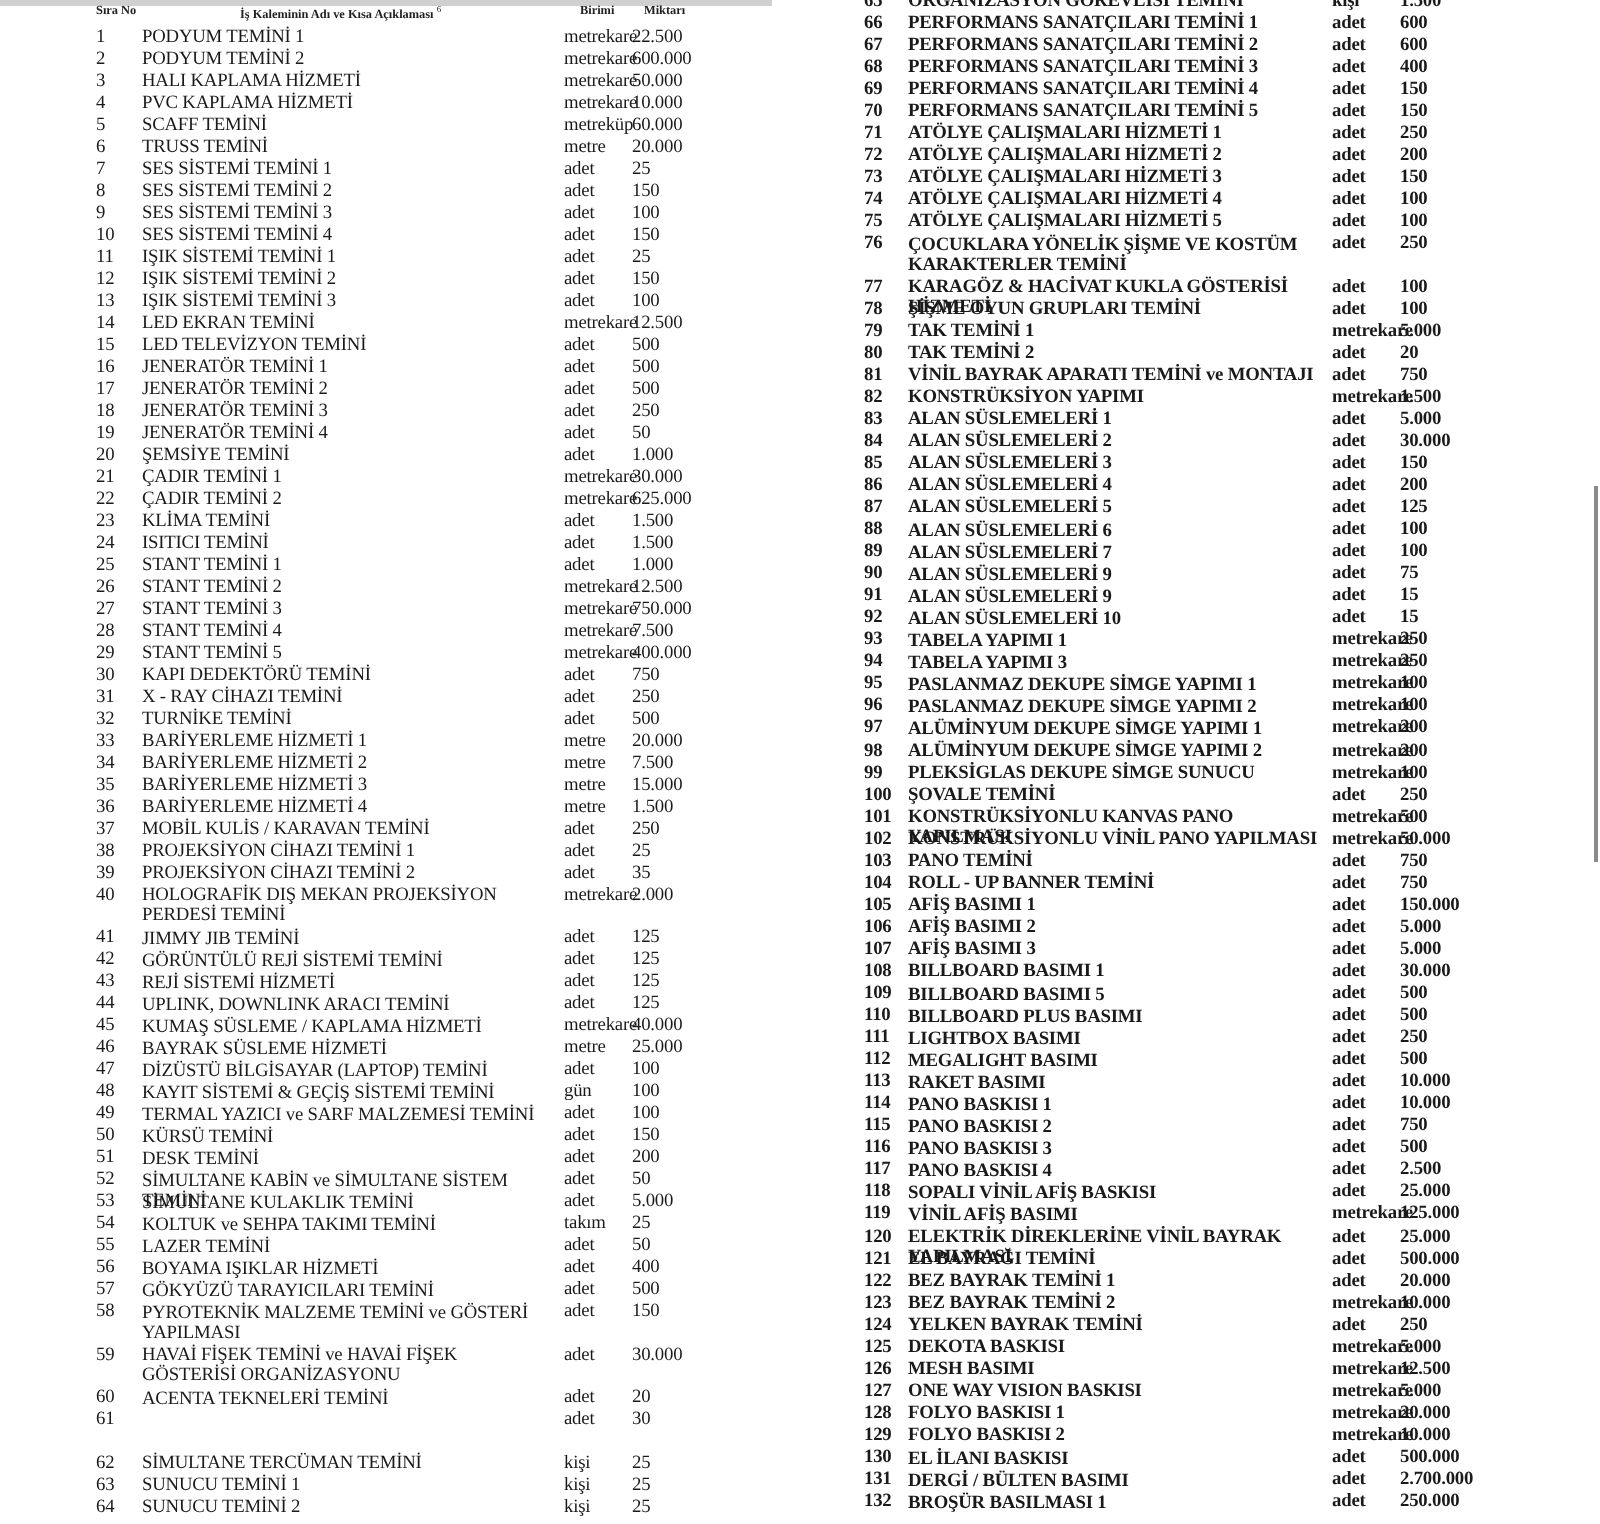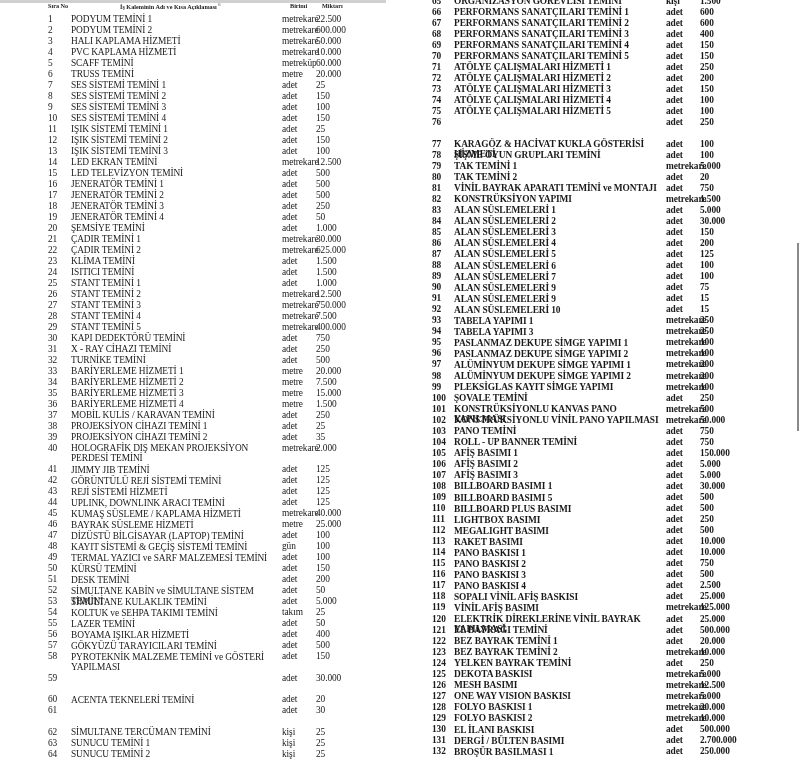--- a/index.html
+++ b/index.html
@@ -386,20 +386,21 @@
         <span class="qty">500</span>
       </div>
       <div class="row h2">
         <span class="no">58</span>
         <span class="name">PYROTEKNİK MALZEME TEMİNİ ve GÖSTERİ YAPILMASI</span>
         <span class="unit">adet</span>
         <span class="qty">150</span>
       </div>
       <div class="row h2">
         <span class="no">59</span>
+        <span class="name">HAVAİ FİŞEK TEMİNİ ve HAVAİ FİŞEK GÖSTERİSİ ORGANİZASYONU</span>
         <span class="unit">adet</span>
         <span class="qty">30.000</span>
       </div>
       <div class="row h1">
         <span class="no">60</span>
         <span class="name">ACENTA TEKNELERİ TEMİNİ</span>
         <span class="unit">adet</span>
         <span class="qty">20</span>
       </div>
       <div class="row h2">
@@ -491,20 +492,21 @@
         <span class="qty">100</span>
       </div>
       <div class="row h1 r">
         <span class="no">75</span>
         <span class="name">ATÖLYE ÇALIŞMALARI HİZMETİ 5</span>
         <span class="unit">adet</span>
         <span class="qty">100</span>
       </div>
       <div class="row h2 r">
         <span class="no">76</span>
+        <span class="name">ÇOCUKLARA YÖNELİK ŞİŞME VE KOSTÜM KARAKTERLER TEMİNİ</span>
         <span class="unit">adet</span>
         <span class="qty">250</span>
       </div>
       <div class="row h1 r">
         <span class="no">77</span>
         <span class="name">KARAGÖZ &amp; HACİVAT KUKLA GÖSTERİSİ HİZMETİ</span>
         <span class="unit">adet</span>
         <span class="qty">100</span>
       </div>
       <div class="row h1 r">
@@ -628,21 +630,21 @@
         <span class="qty">200</span>
       </div>
       <div class="row h1 r">
         <span class="no">98</span>
         <span class="name">ALÜMİNYUM DEKUPE SİMGE YAPIMI 2</span>
         <span class="unit">metrekare</span>
         <span class="qty">200</span>
       </div>
       <div class="row h1 r">
         <span class="no">99</span>
-        <span class="name">PLEKSİGLAS KAYIT SİMGE YAPIMI</span>
+        <span class="name">PLEKSİGLAS DEKUPE SİMGE SUNUCU</span>
         <span class="unit">metrekare</span>
         <span class="qty">100</span>
       </div>
       <div class="row h1 r">
         <span class="no">100</span>
         <span class="name">ŞOVALE TEMİNİ</span>
         <span class="unit">adet</span>
         <span class="qty">250</span>
       </div>
       <div class="row h1 r">

